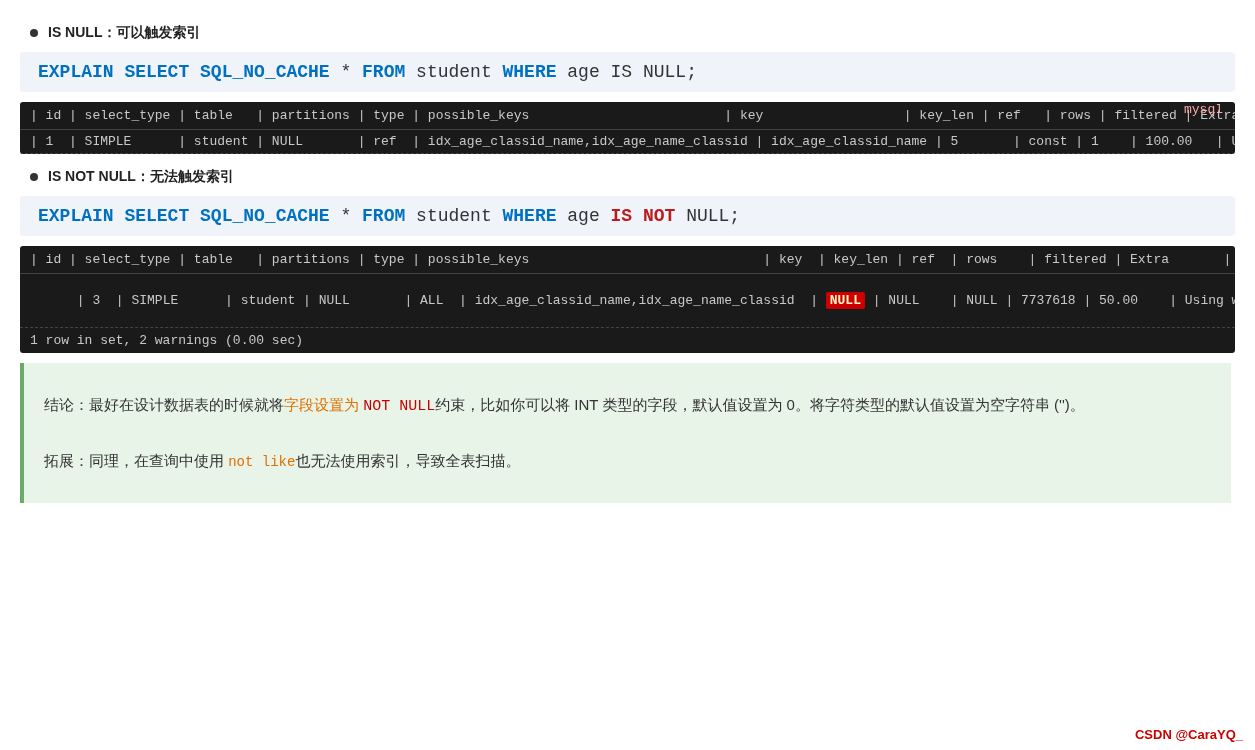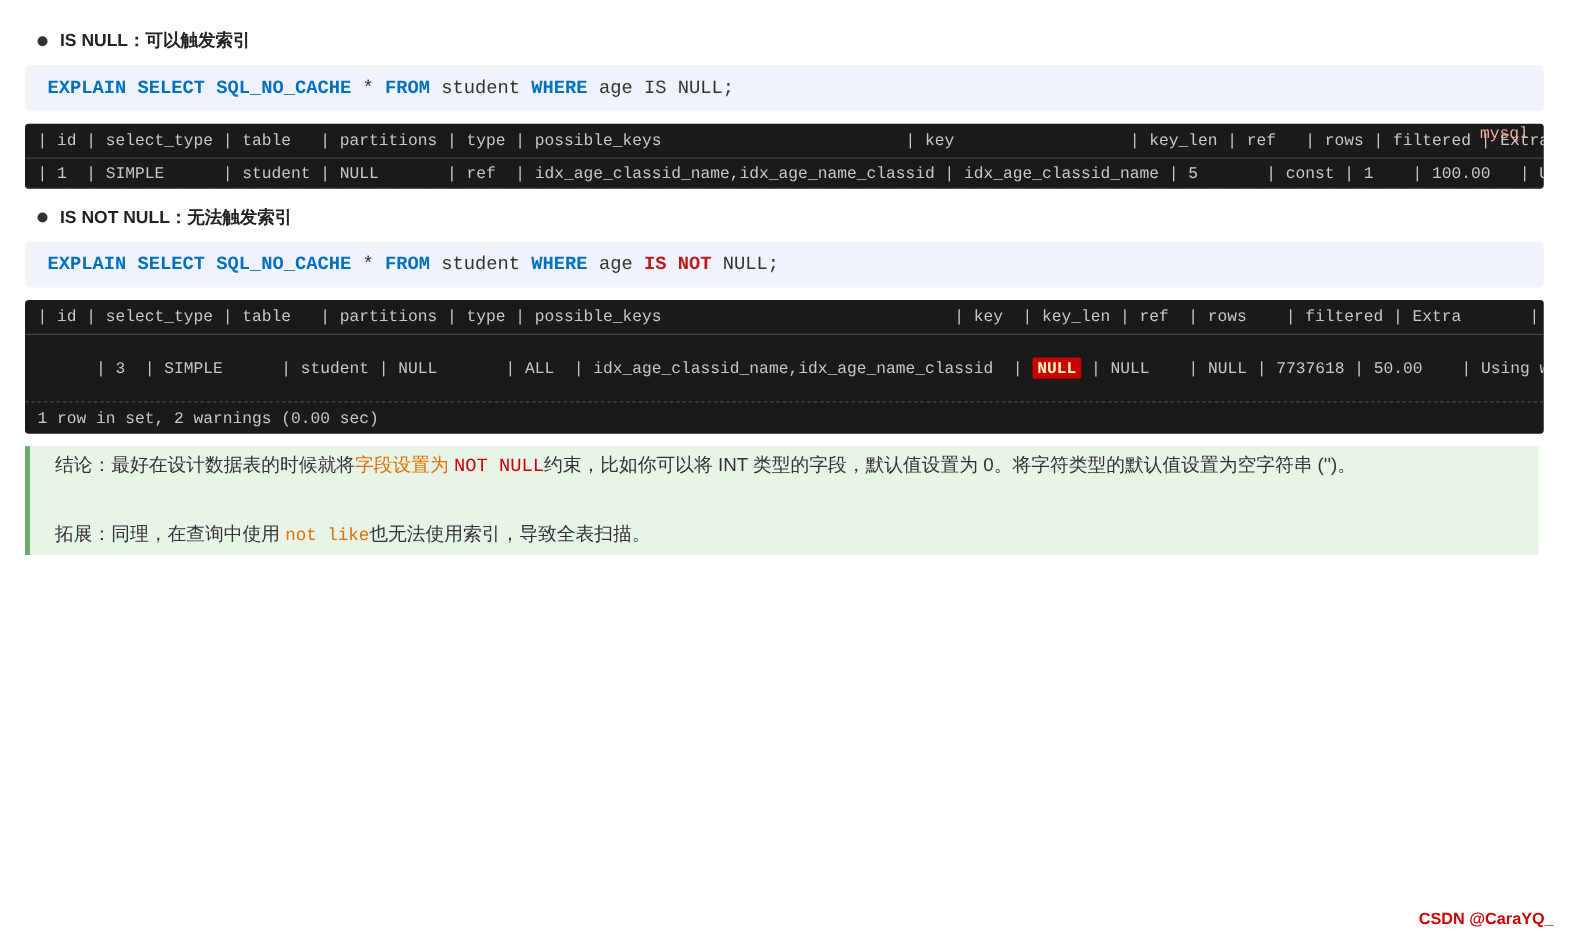--- a/index.html
+++ b/index.html
@@ -30,21 +30,21 @@
       border-radius: 50%;
       margin-right: 10px;
       flex-shrink: 0;
     }
     .sql-code-block {
       background: #f0f4fa;
       border-radius: 4px;
       padding: 10px 18px;
       margin: 8px 0 10px 0;
       font-family: "Courier New", Courier, monospace;
-      font-size: 15px;
+      font-size: 18px;
       color: #333;
       display: block;
     }
     .sql-keyword { color: #0070c0; font-weight: bold; }
     .sql-normal { color: #333; }
 
     .terminal-block {
       background: #1a1a1a;
       color: #c8c8c8;
       font-family: "Courier New", Courier, monospace;
@@ -81,21 +81,21 @@
     .null-highlight {
       background: #cc0000;
       color: #fef9c3;
       padding: 1px 4px;
       border-radius: 2px;
       font-weight: bold;
     }
     .conclusion-block {
       background: #e8f4e8;
       border-left: 4px solid #6aaa6a;
-      padding: 2px 20px;
+      padding: 28px 20px;
       margin: 10px 4px 0 0;
       font-size: 15px;
       line-height: 1.8;
       color: #333;
     }
     .conclusion-block .highlight-orange { color: #e07000; font-family: "Courier New", monospace; }
     .conclusion-block .highlight-red { color: #cc0000; font-family: "Courier New", monospace; }
     .conclusion-block .highlight-code { color: #e07000; font-family: "Courier New", monospace; font-size: 14px; }
     .csdn-watermark {
       position: fixed;

